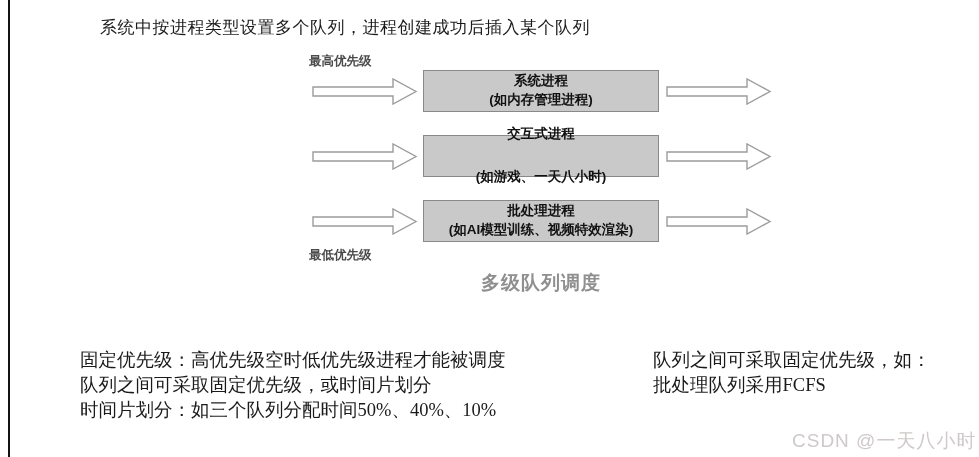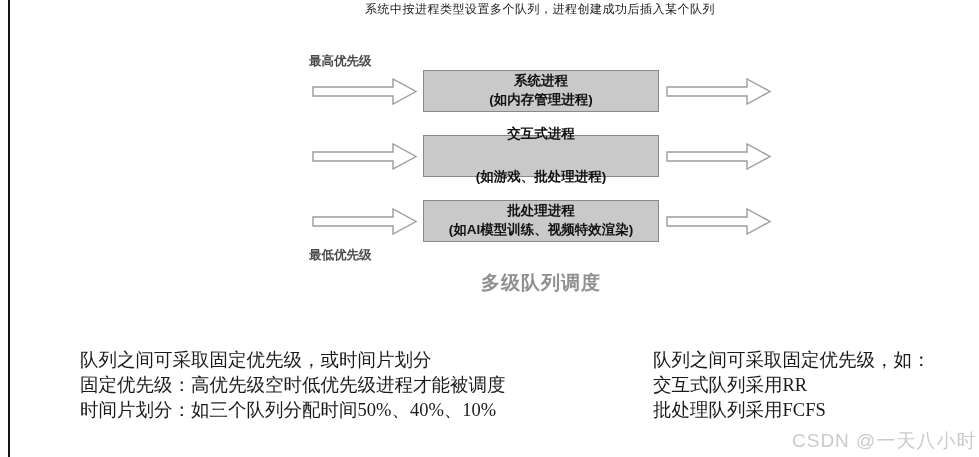--- a/index.html
+++ b/index.html
@@ -13,25 +13,25 @@
     font-family: "Liberation Sans", sans-serif;
   }
   .vline {
     position: absolute;
     left: 8px; top: 0;
     width: 2px; height: 457px;
     background: #141414;
   }
   .title {
     position: absolute;
-    left: 100px; top: 1px;
+    left: 100px; top: 16px;
     width: 880px;
-    text-align: center;
+    text-align: left;
     font-family: "Liberation Serif", "DejaVu Serif", serif;
-    font-size: 12px;
+    font-size: 17px;
     color: #1a1a1a;
     letter-spacing: 0.5px;
   }
   .queue-box {
     position: absolute;
     left: 423px;
     width: 236px;
     height: 42px;
     background: #c9c9c9;
     border: 1px solid #898989;
@@ -115,21 +115,21 @@
   </div>
   <svg class="arrow arr-out arr-r1" viewBox="0 0 106 27">
     <polygon points="1,9 81,9 81,1 104,13.5 81,26 81,18 1,18" fill="#ffffff" stroke="#9c9c9c" stroke-width="1.4"></polygon>
   </svg>
 
   <svg class="arrow arr-in arr-r2" viewBox="0 0 106 27">
     <polygon points="1,9 81,9 81,1 104,13.5 81,26 81,18 1,18" fill="#ffffff" stroke="#9c9c9c" stroke-width="1.4"></polygon>
   </svg>
   <div class="queue-box box-2">
     <div>交互式进程</div>
-    <div>(如游戏、批处理进程)</div>
+    <div>(如游戏、一天八小时)</div>
   </div>
   <svg class="arrow arr-out arr-r2" viewBox="0 0 106 27">
     <polygon points="1,9 81,9 81,1 104,13.5 81,26 81,18 1,18" fill="#ffffff" stroke="#9c9c9c" stroke-width="1.4"></polygon>
   </svg>
 
   <svg class="arrow arr-in arr-r3" viewBox="0 0 106 27">
     <polygon points="1,9 81,9 81,1 104,13.5 81,26 81,18 1,18" fill="#ffffff" stroke="#9c9c9c" stroke-width="1.4"></polygon>
   </svg>
   <div class="queue-box box-3">
     <div>批处理进程</div>
@@ -137,26 +137,25 @@
   </div>
   <svg class="arrow arr-out arr-r3" viewBox="0 0 106 27">
     <polygon points="1,9 81,9 81,1 104,13.5 81,26 81,18 1,18" fill="#ffffff" stroke="#9c9c9c" stroke-width="1.4"></polygon>
   </svg>
 
   <div class="prio-label prio-bottom">最低优先级</div>
 
   <div class="caption">多级队列调度</div>
 
   <div class="notes notes-left">
+    <div>固定优先级：高优先级空时低优先级进程才能被调度</div>
     <div>队列之间可采取固定优先级，或时间片划分</div>
-    <div>固定优先级：高优先级空时低优先级进程才能被调度</div>
     <div>时间片划分：如三个队列分配时间50%、40%、10%</div>
   </div>
 
   <div class="notes notes-right">
     <div>队列之间可采取固定优先级，如：</div>
-    <div>交互式队列采用RR</div>
     <div>批处理队列采用FCFS</div>
   </div>
 
   <div class="watermark">CSDN @一天八小时</div>
 
 </div>
 
 </body></html>

